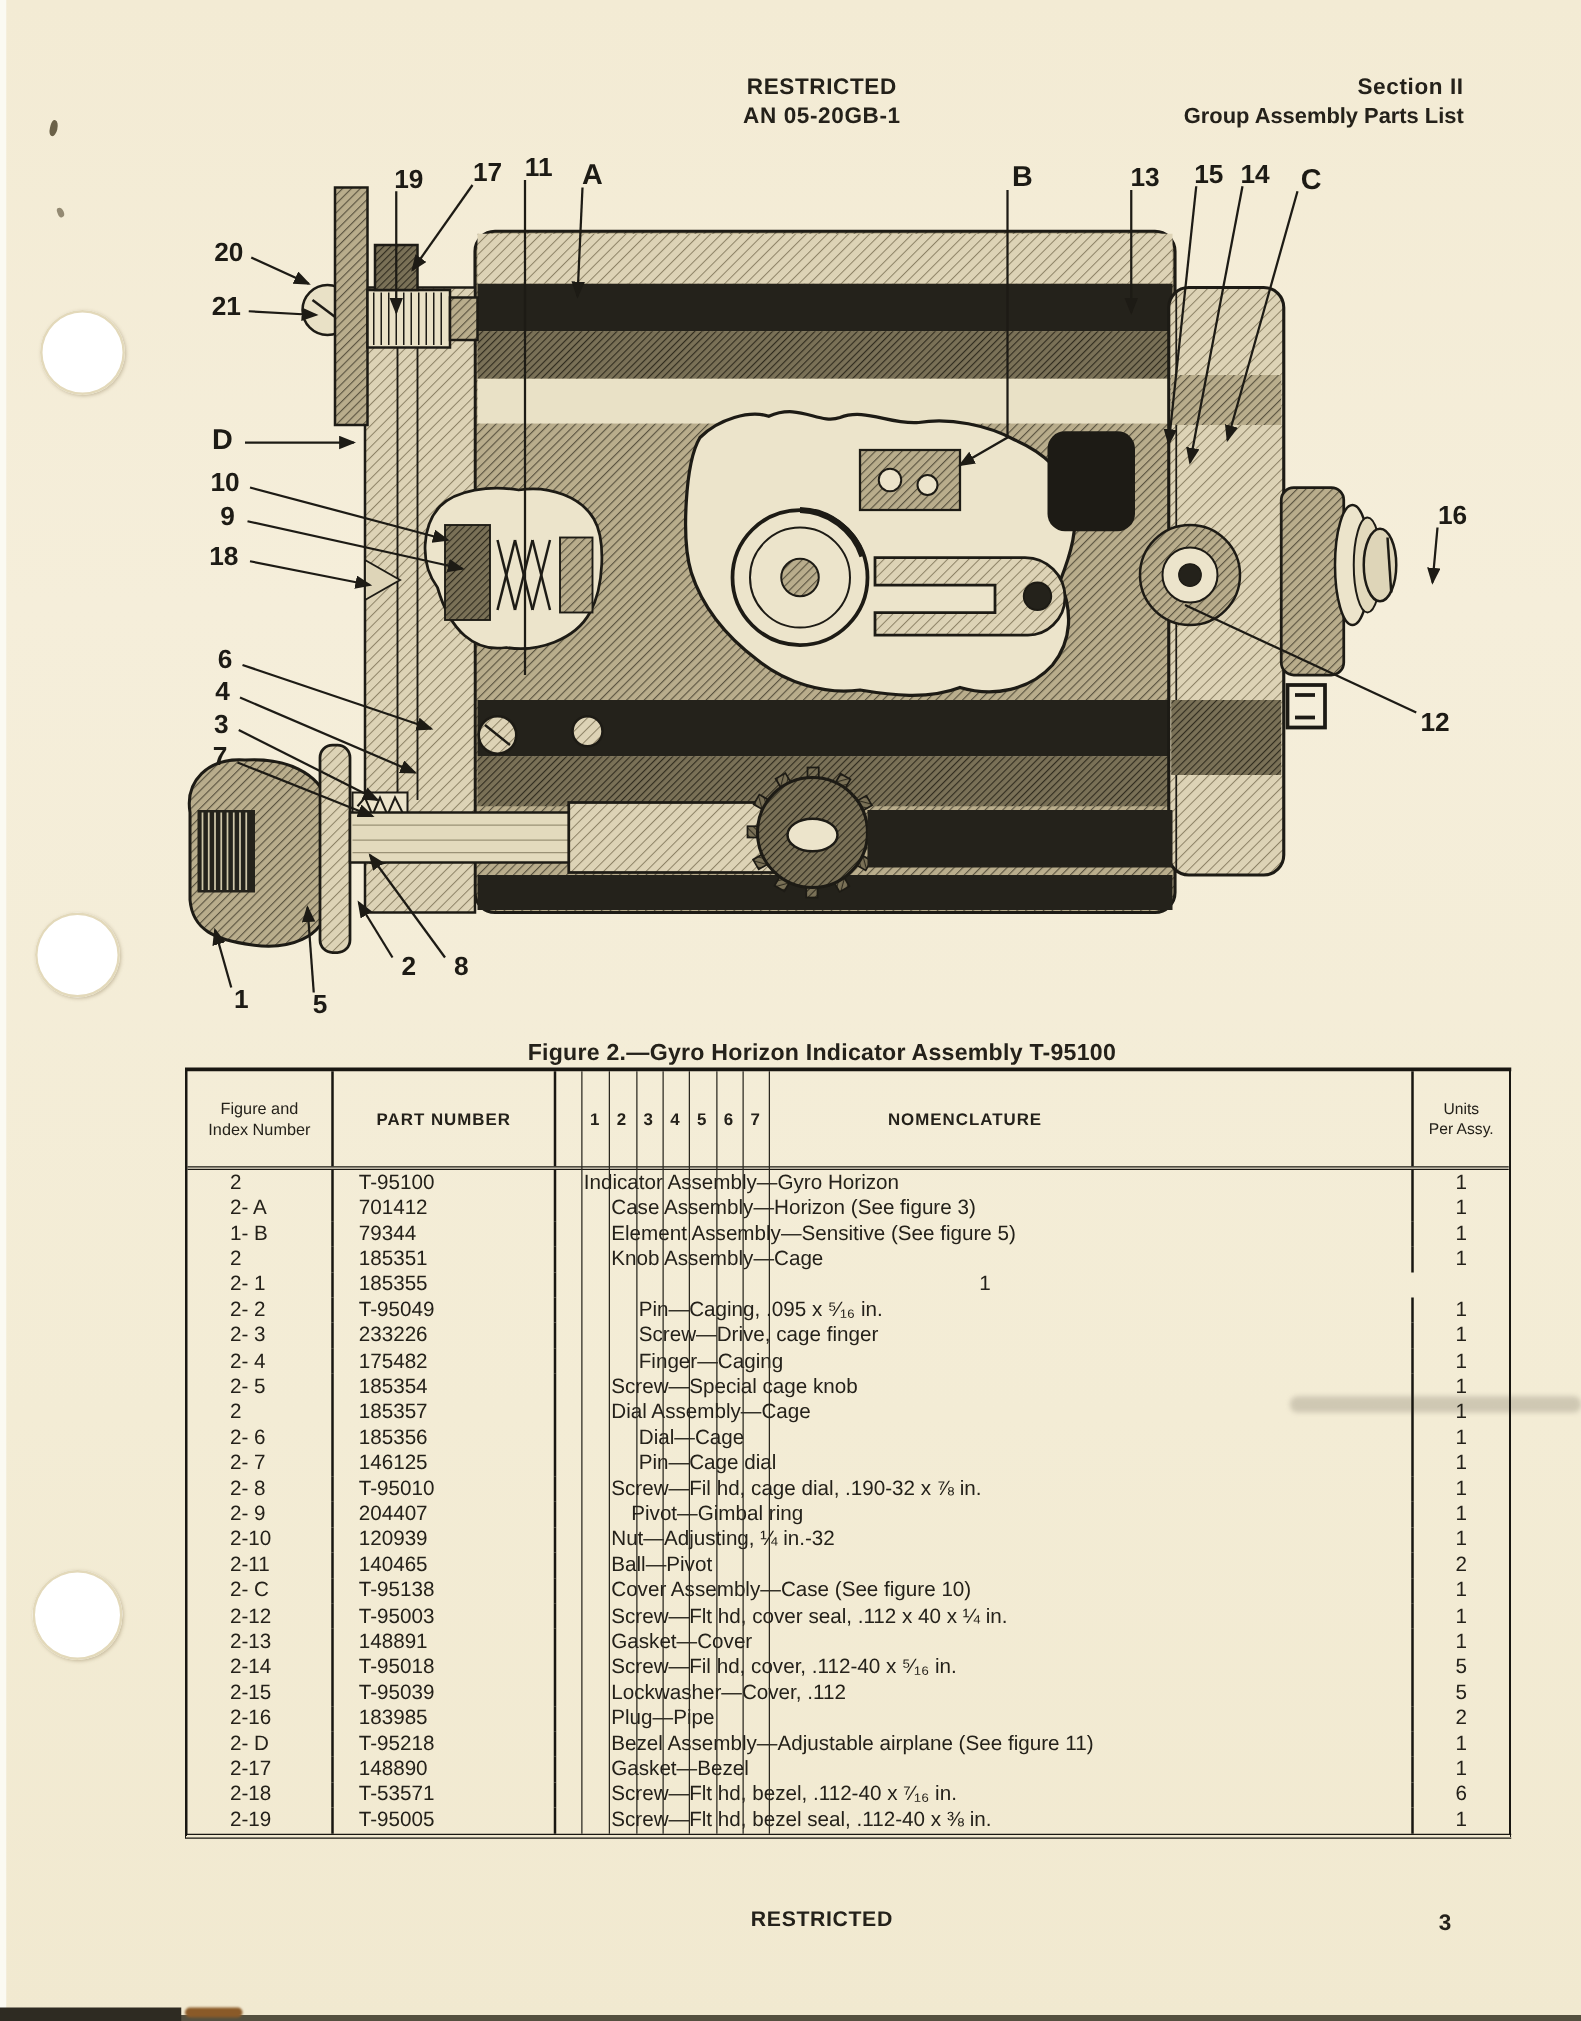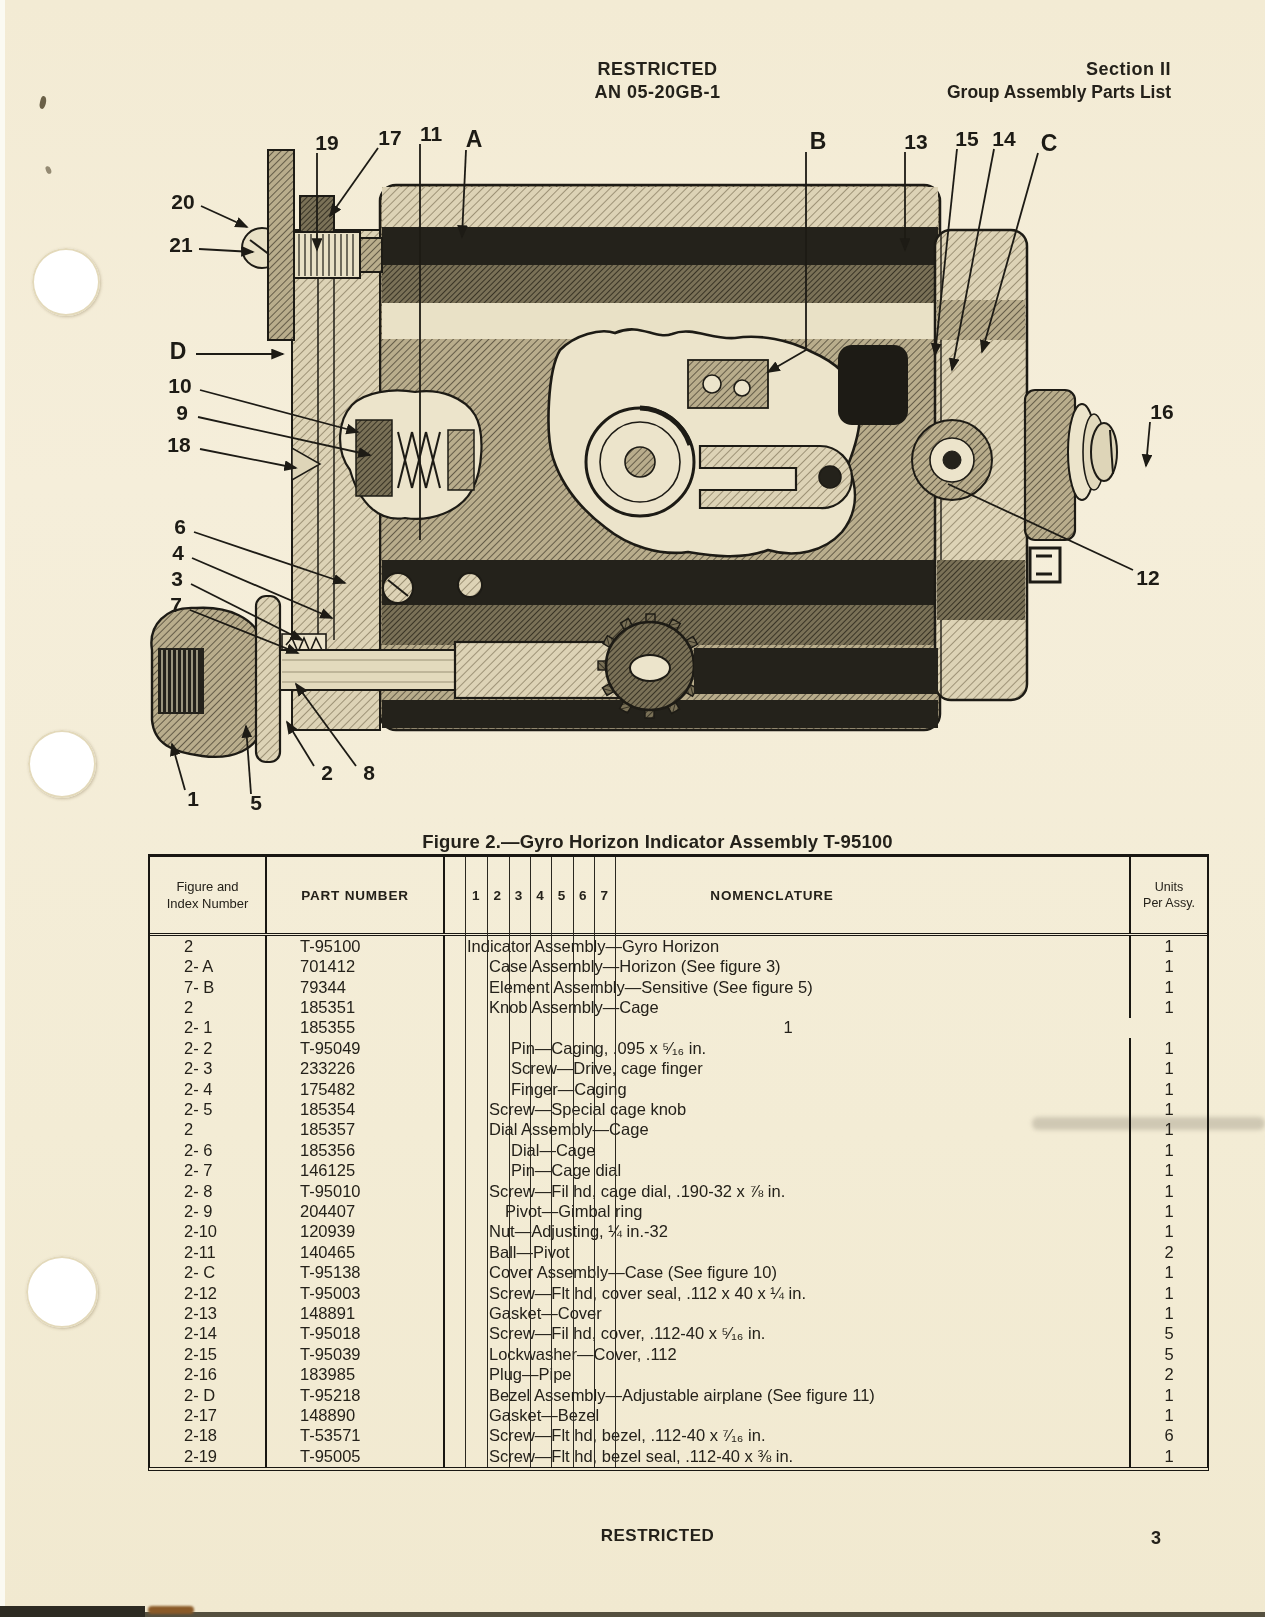--- a/index.html
+++ b/index.html
@@ -47,21 +47,21 @@
   .h-nomwrap{position:relative;border-right:2px solid #191712;}
   .h-minis{position:absolute;left:0;top:0;height:100%;display:flex;}
   .h-mini{box-sizing:border-box;display:flex;align-items:center;justify-content:center;font-weight:bold;font-size:13.5px;}
   .h-mini.blank{width:20px;}
   .h-mini.digit{width:21.43px;}
   .h-nomlabel{position:absolute;left:170px;width:314px;top:0;height:100%;display:flex;align-items:center;justify-content:center;font-weight:bold;font-size:13.5px;letter-spacing:.8px;}
   .h-units{font-size:12.5px;line-height:16px;}
   .t-body{position:relative;height:531px;}
   .t-row{display:grid;grid-template-columns:117px 178px 686px 76px;height:20.42px;align-items:center;}
   .c-index{box-sizing:border-box;border-right:2px solid #191712;height:100%;display:flex;align-items:center;padding-left:34px;font-size:16.5px;white-space:pre;}
-  .c-part{box-sizing:border-box;border-right:2px solid #191712;height:100%;display:flex;align-items:center;padding-left:33px;font-size:16.5px;}
+  .c-part{box-sizing:border-box;border-right:2px solid #191712;height:100%;display:flex;align-items:center;padding-left:20px;font-size:16.5px;}
   .c-nom{box-sizing:border-box;border-right:2px solid #191712;height:100%;display:flex;align-items:center;font-size:16.5px;white-space:nowrap;overflow:visible;}
   .c-units{height:100%;display:flex;align-items:center;justify-content:center;font-size:16.5px;}
   .vlines{position:absolute;left:0;top:0;width:100%;height:100%;pointer-events:none;}
   .vline{position:absolute;top:0;bottom:0;width:1px;background:#2b2820;}
 
   
   .foot-center{position:absolute;left:50px;top:1526px;width:1215px;text-align:center;font-weight:bold;font-size:17px;letter-spacing:.5px;}
   .foot-page{position:absolute;right:104px;top:1528px;font-weight:bold;font-size:18px;}
 </style>
 </head>
@@ -320,21 +320,21 @@
       <div class="c-nom" style="padding-left: 22px;">Indicator Assembly—Gyro Horizon</div>
       <div class="c-units">1</div>
     </div>
         <div class="t-row">
       <div class="c-index">2- A</div>
       <div class="c-part">701412</div>
       <div class="c-nom" style="padding-left: 44px;">Case Assembly—Horizon (See figure 3)</div>
       <div class="c-units">1</div>
     </div>
         <div class="t-row">
-      <div class="c-index">7- B</div>
+      <div class="c-index">1- B</div>
       <div class="c-part">79344</div>
       <div class="c-nom" style="padding-left: 44px;">Element Assembly—Sensitive (See figure 5)</div>
       <div class="c-units">1</div>
     </div>
         <div class="t-row">
       <div class="c-index">2</div>
       <div class="c-part">185351</div>
       <div class="c-nom" style="padding-left: 44px;">Knob Assembly—Cage</div>
       <div class="c-units">1</div>
     </div>

